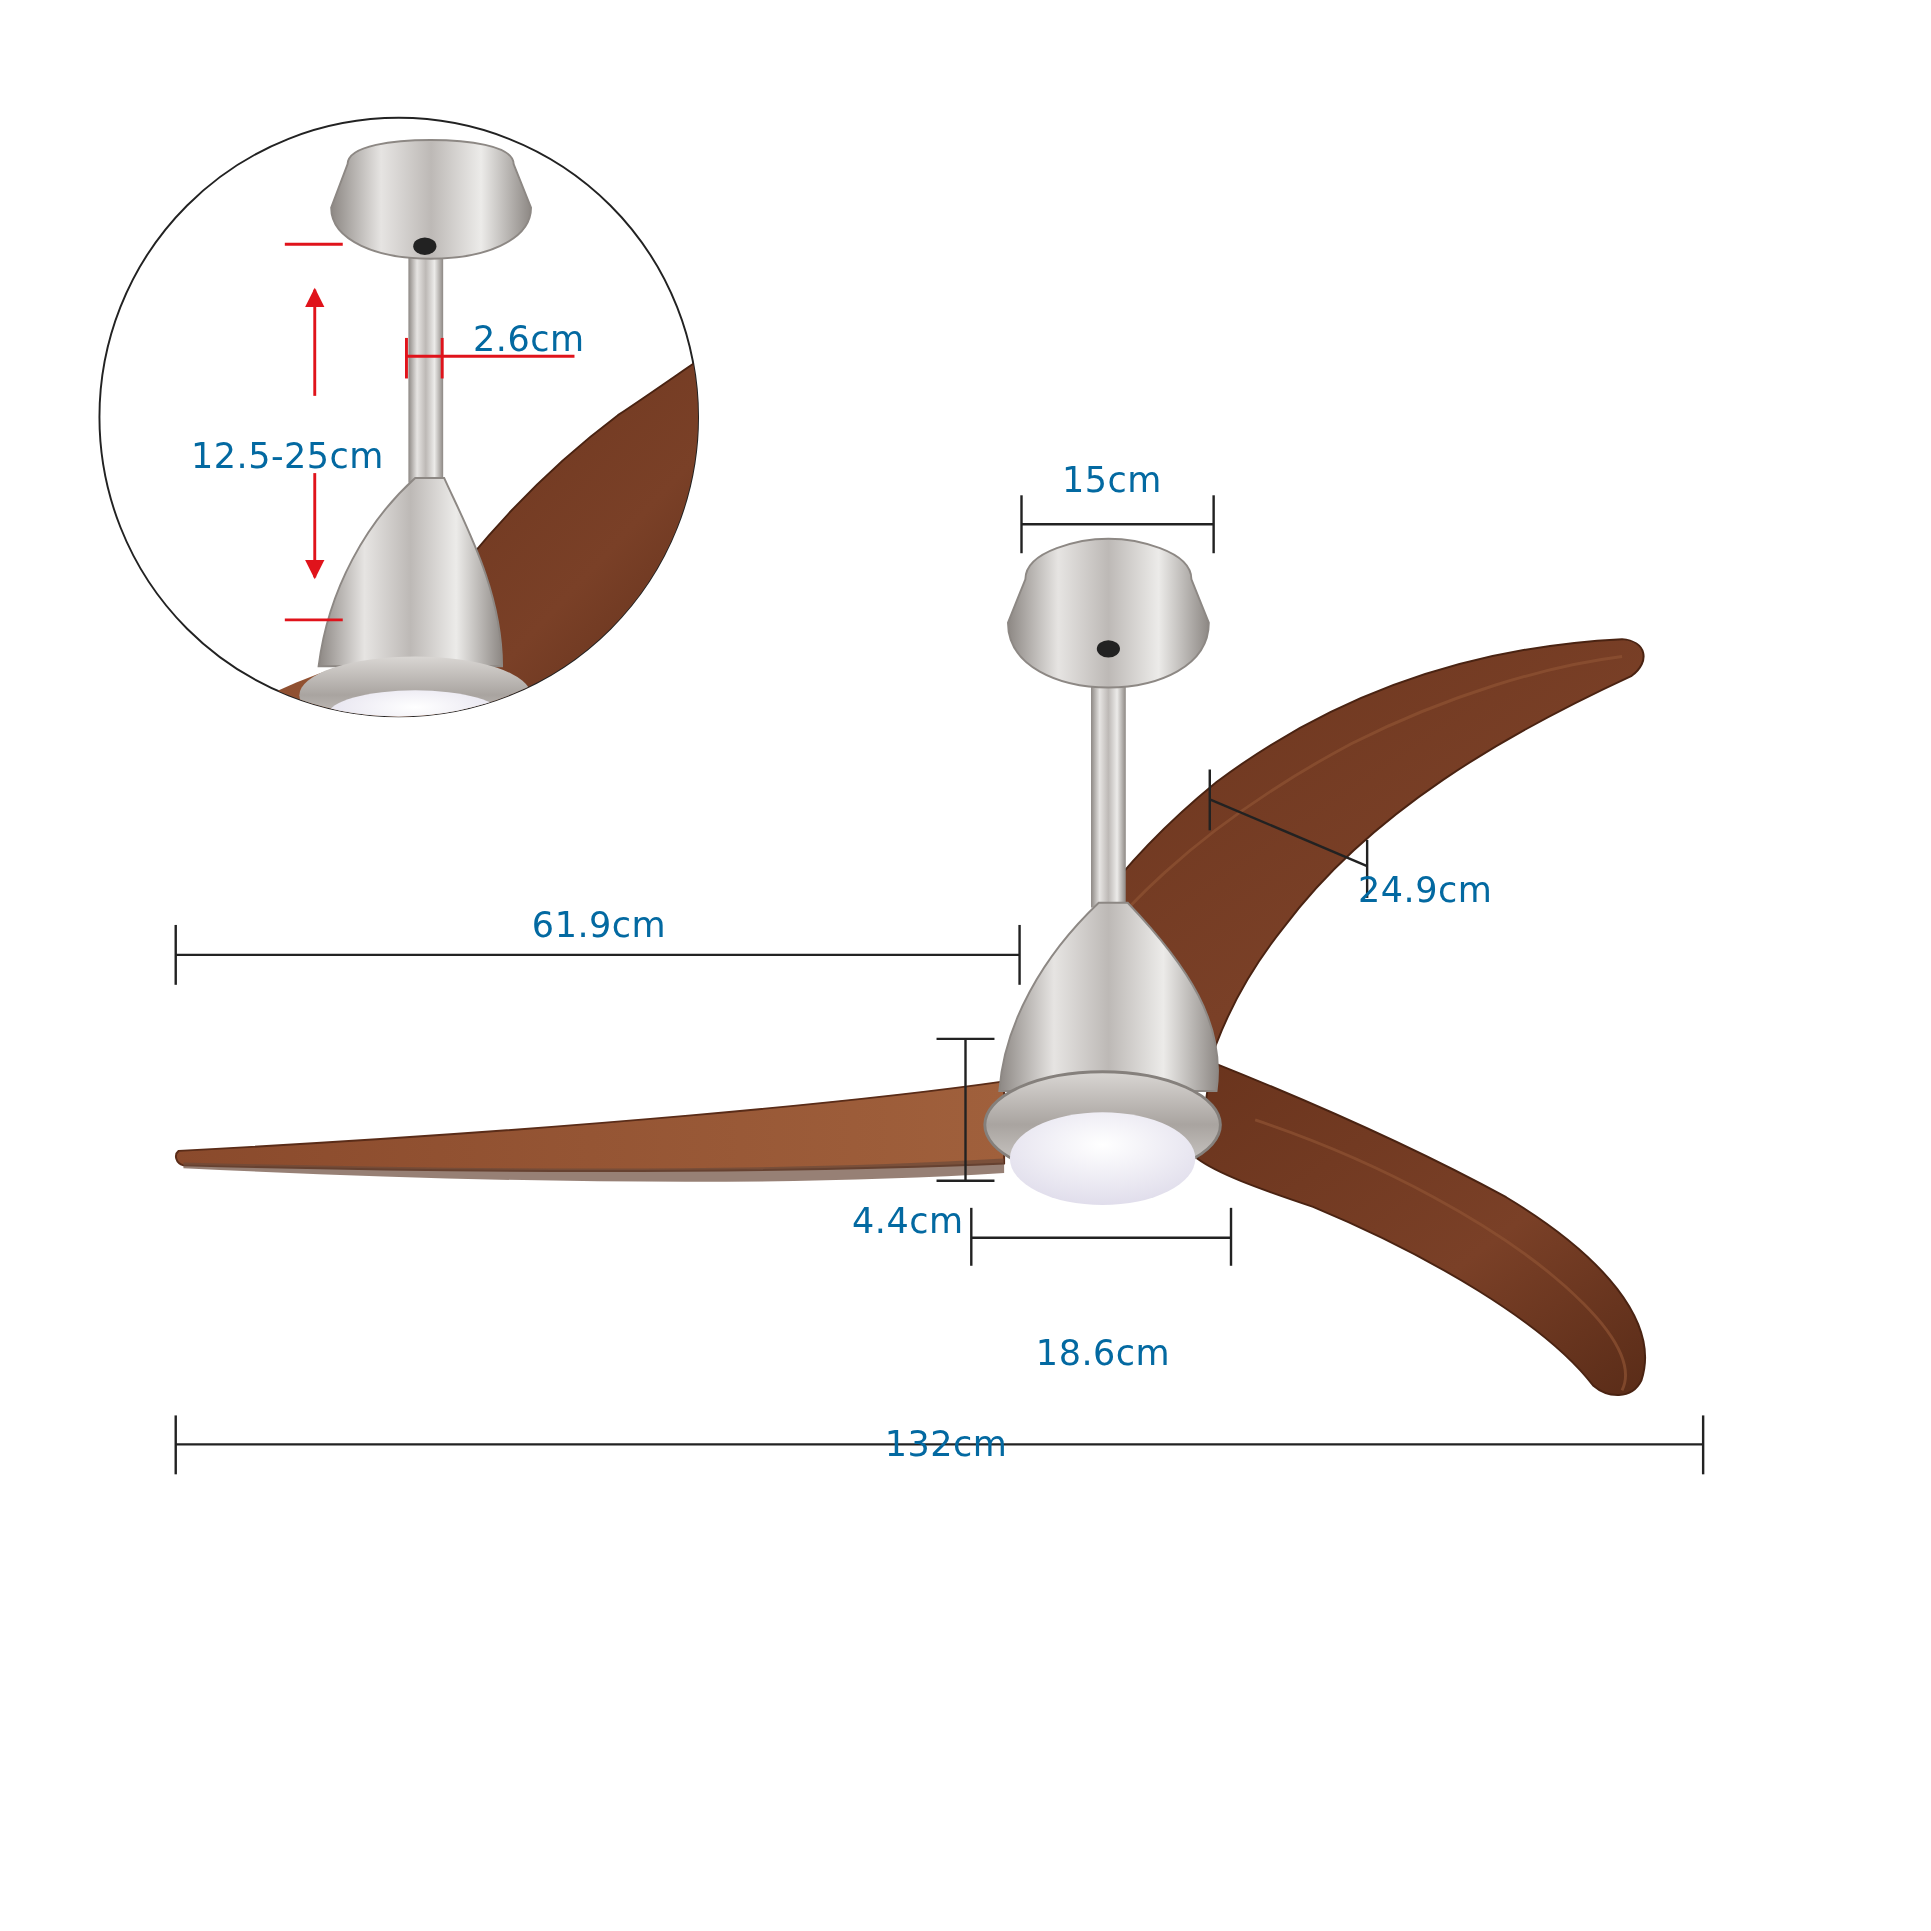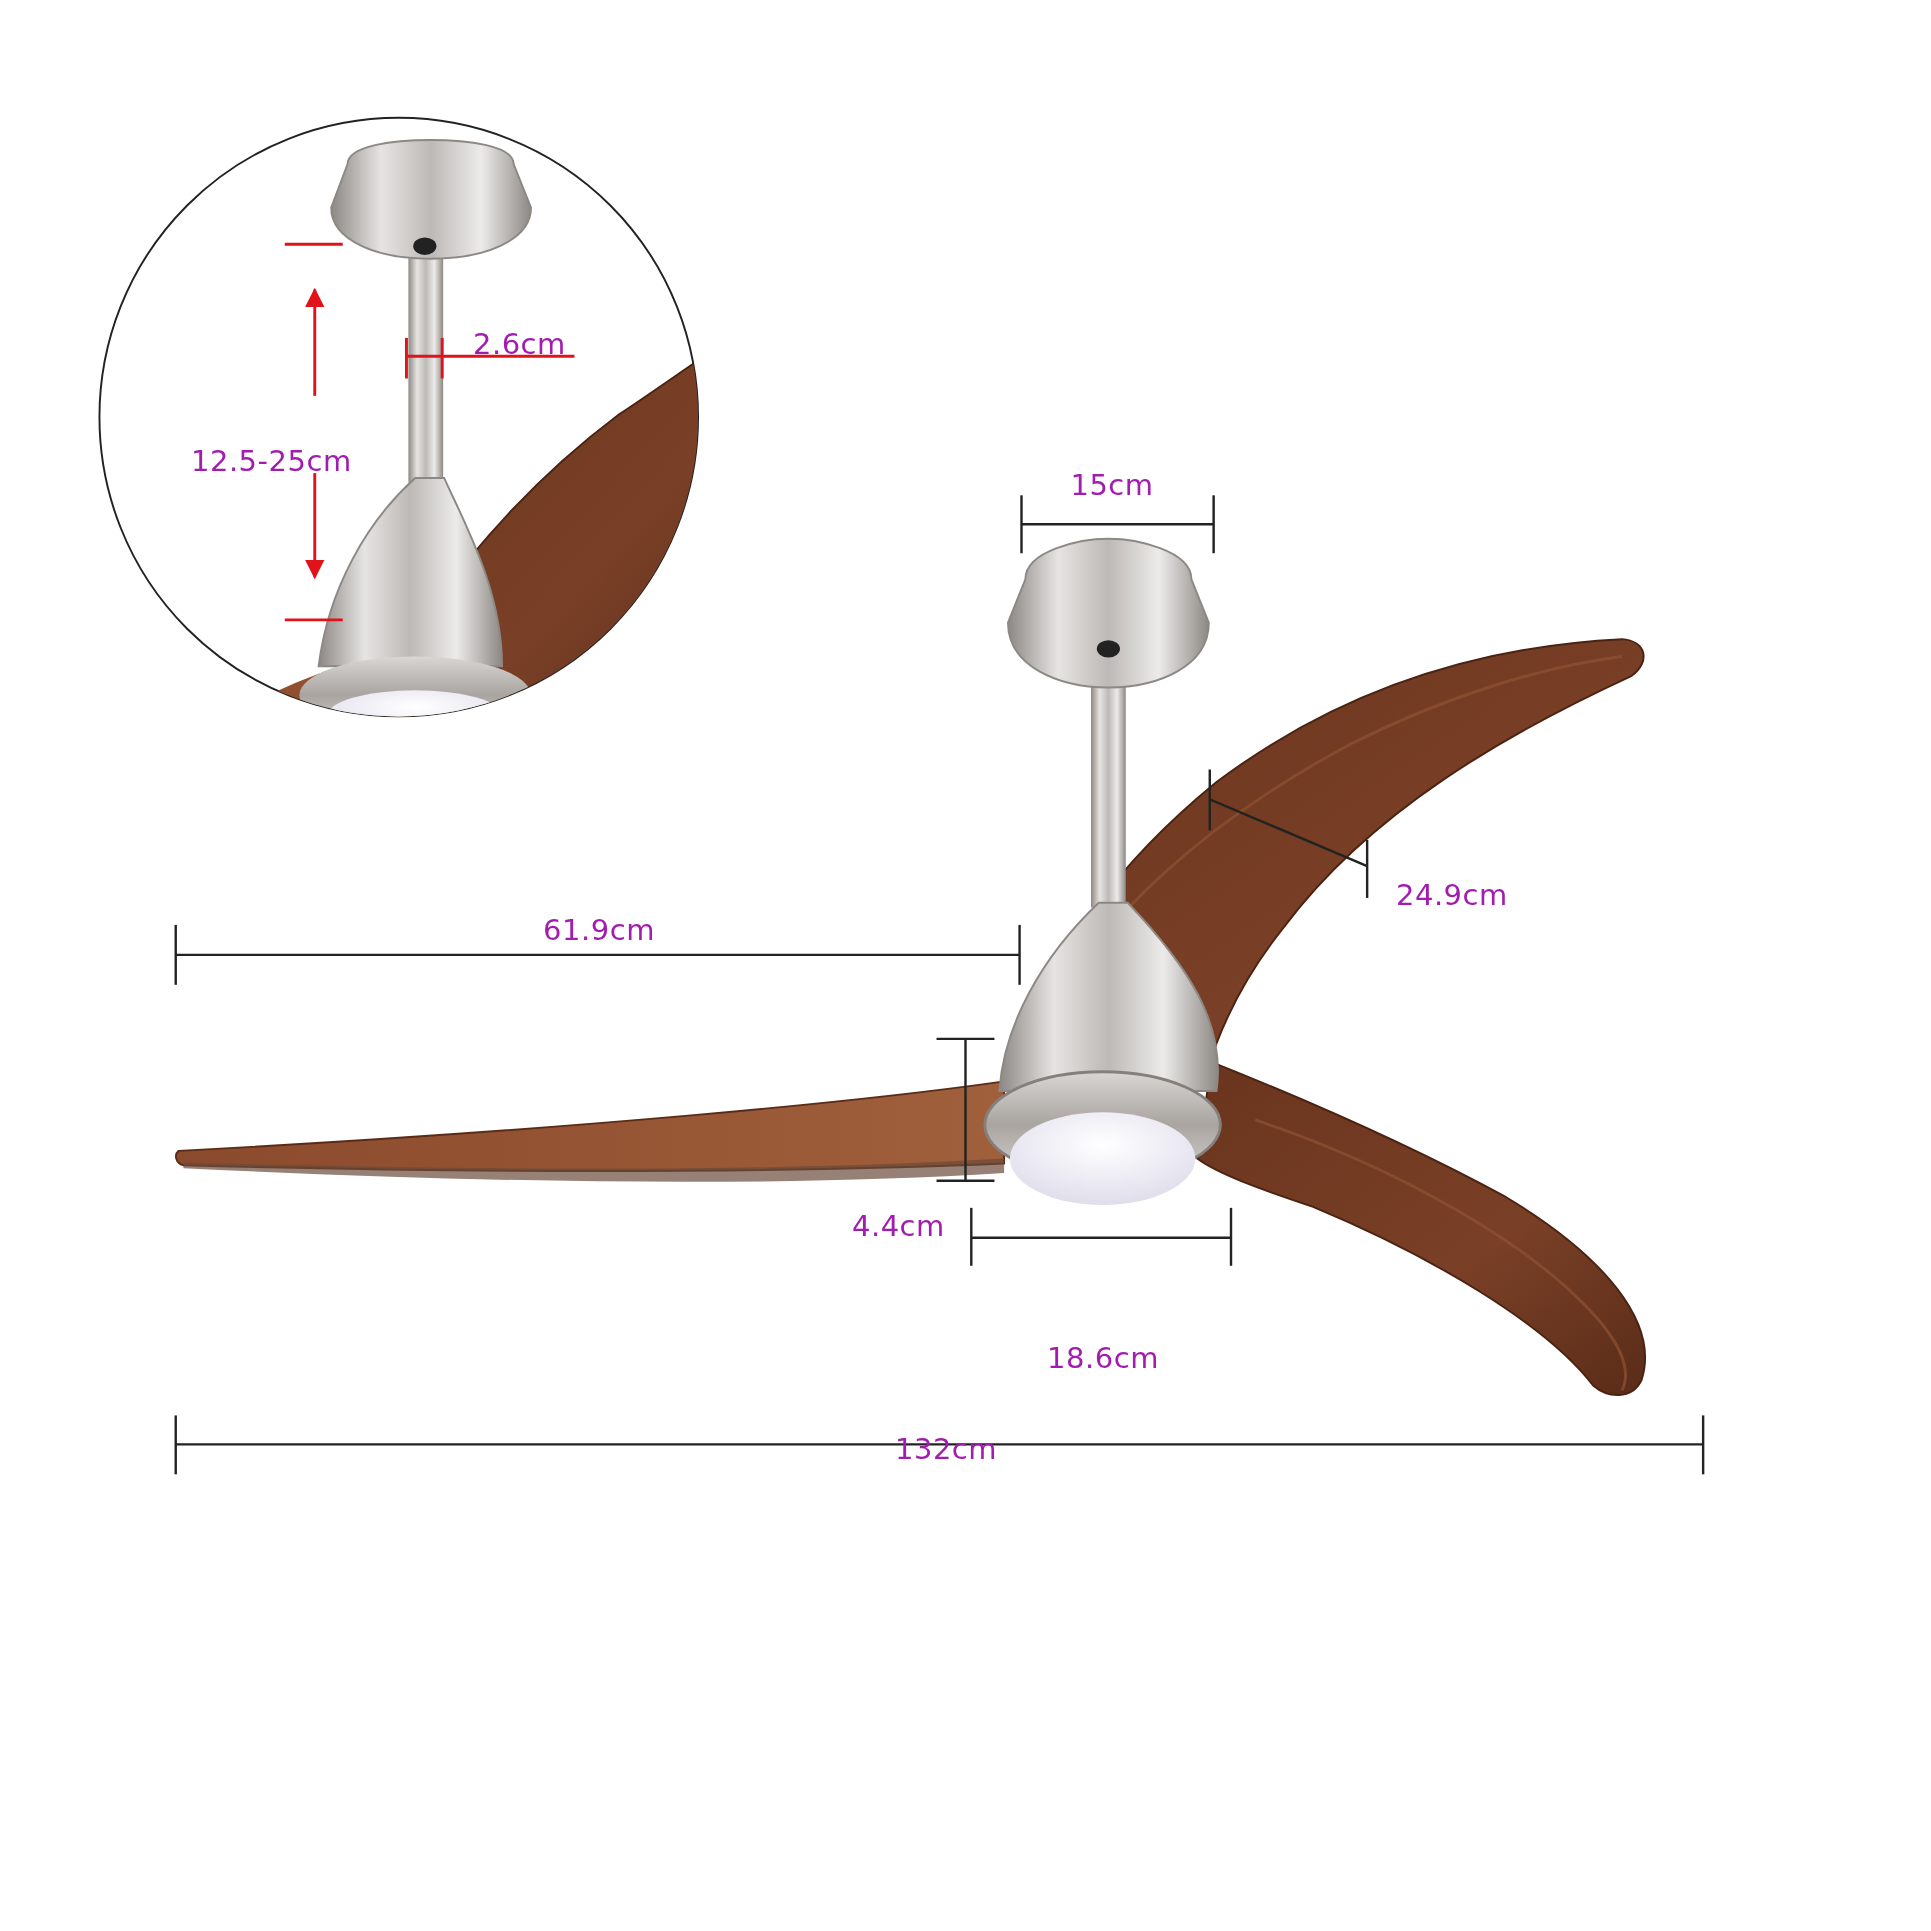--- a/index.html
+++ b/index.html
@@ -1,19 +1,19 @@
 <!DOCTYPE html>
 <html><head>
 <meta charset="utf-8">
 <style>
   html, body { margin:0; padding:0; background:#ffffff; }
   body { width:1931px; height:1931px; position:relative; overflow:hidden;
          font-family:"DejaVu Sans", "Liberation Sans", sans-serif; }
   #stage { position:absolute; left:0; top:0; width:1931px; height:1931px; }
-  .lbl { position:absolute; color:#a21caf; font-size:29px; letter-spacing:0.5px; white-space:nowrap; line-height:1;margin-top:8px; }
+  .lbl { position:absolute; color:#0369a1; font-size:35px; letter-spacing:0.5px; white-space:nowrap; line-height:1; }
   .lbl.center { transform:translateX(-50%); }
 </style>
 </head>
 <body>
 
 <div id="stage">
 
   <svg width="1931" height="1931" viewBox="0 0 2000 2000" style="position:absolute;left:0;top:0">
     <defs>
       <linearGradient id="metal" x1="0" y1="0" x2="1" y2="0">
@@ -122,21 +122,21 @@
         <polygon points="316,318 336,318 326,298" stroke="none"></polygon>
         <polygon points="316,580 336,580 326,600" stroke="none"></polygon>
         <line x1="421" y1="350" x2="421" y2="392"></line>
         <line x1="458" y1="350" x2="458" y2="392"></line>
         <line x1="421" y1="369" x2="595" y2="369"></line>
       </g>
     </g>
   </svg>
 
   <div class="lbl center" style="left:1112px; top:463px;text-align:center;">15cm</div>
-  <div class="lbl" style="left:1396px; top:873px;text-align:center;">24.9cm</div>
+  <div class="lbl" style="left:1358px; top:873px;text-align:center;">24.9cm</div>
   <div class="lbl center" style="left:599px; top:908px;">61.9cm</div>
   <div class="lbl" style="left:852px; top:1204px;">4.4cm</div>
   <div class="lbl center" style="left:1103px; top:1336px;">18.6cm</div>
   <div class="lbl center" style="left:946px; top:1427px;">132cm</div>
   <div class="lbl" style="left:191px; top:439px;">12.5-25cm</div>
   <div class="lbl" style="left:473px; top:322px;">2.6cm</div>
 </div>
 
 
 </body></html>

